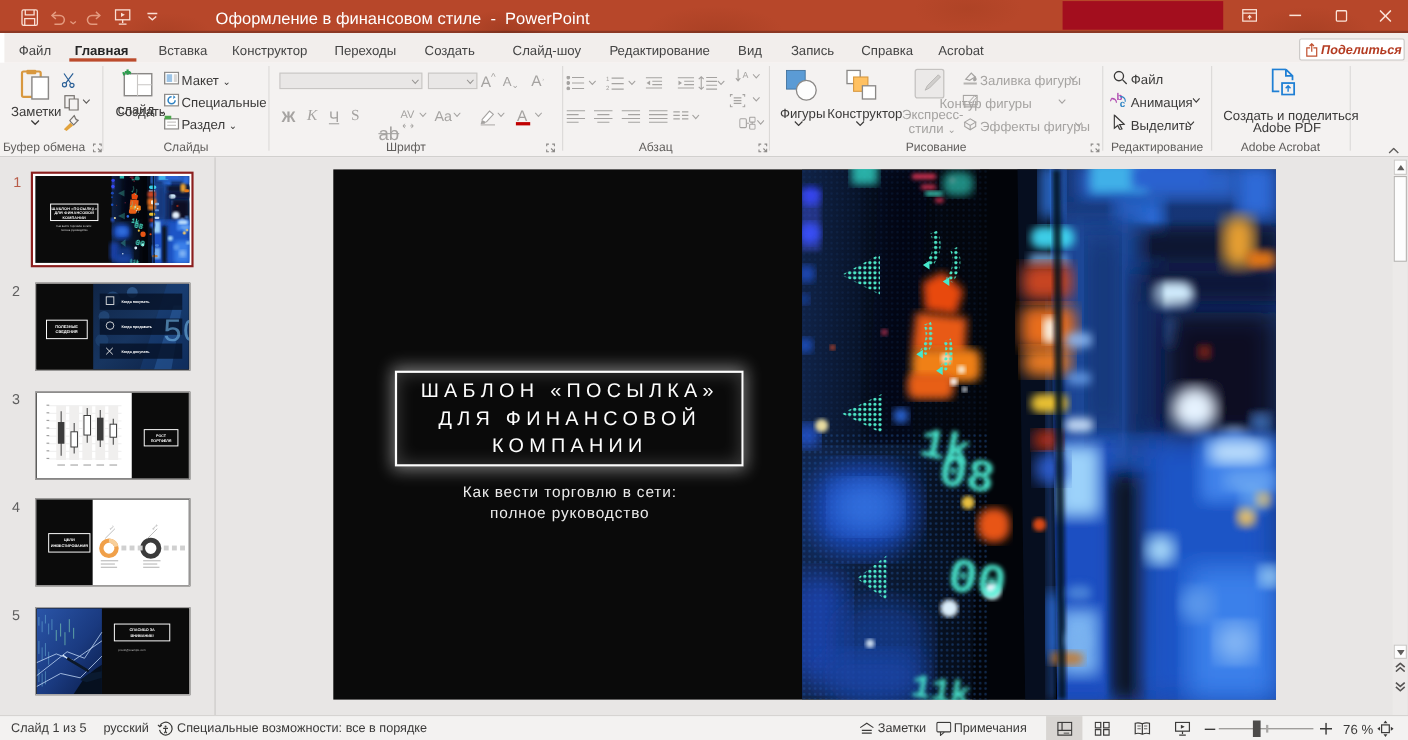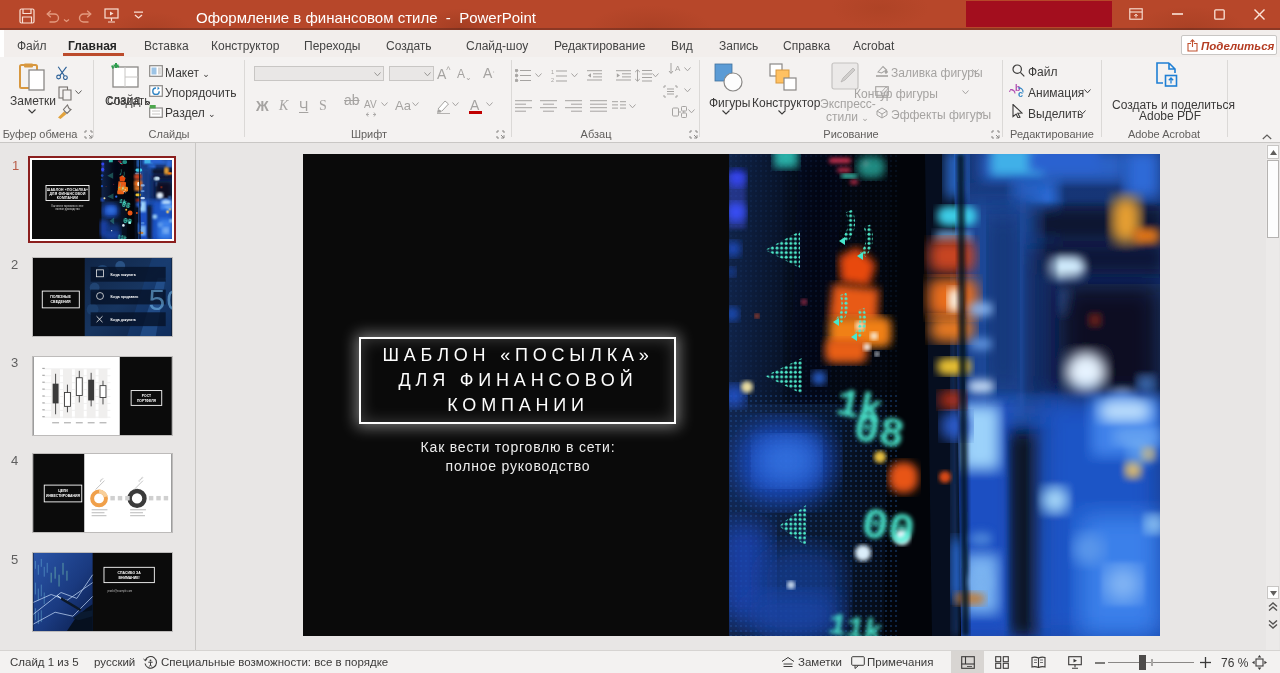--- a/index.html
+++ b/index.html
@@ -175,21 +175,21 @@
     <rect x="0.7" y="0.7" width="12.6" height="10.6" fill="#fff" stroke="#8a8886" stroke-width="1.2"></rect>
     <rect x="2.5" y="2.5" width="5" height="7" fill="#9cc3e5"></rect>
     <rect x="9" y="2.5" width="2.8" height="7" fill="#d8d6d4"></rect>
   </svg>
   <div class="rtxt" style="left:165px;top:9px">Макет <span style="font-size:9px">⌄</span></div>
   <svg class="abs" style="left:149px;top:28px" width="14" height="12" viewBox="0 0 14 12">
     <rect x="0.7" y="0.7" width="12.6" height="10.6" fill="#fff" stroke="#8a8886" stroke-width="1.2"></rect>
     <path d="M7 3 a3.2 3.2 0 1 0 3.2 3.2" fill="none" stroke="#2f84c4" stroke-width="1.4"></path>
     <path d="M8.7 1.6 L10.6 3.4 L8.4 4.9" fill="#2f84c4"></path>
   </svg>
-  <div class="rtxt" style="left:165px;top:29px">Упорядочить</div>
+  <div class="rtxt" style="left:165px;top:29px">Специальные</div>
   <svg class="abs" style="left:149px;top:48px" width="14" height="13" viewBox="0 0 14 13">
     <rect x="0.7" y="3" width="12.6" height="9.3" fill="#fff" stroke="#8a8886" stroke-width="1.2"></rect>
     <rect x="0.7" y="0" width="6" height="3.4" fill="#4ca64c"></rect>
     <line x1="3" y1="6" x2="11" y2="6" stroke="#c8c6c4"></line>
       <line x1="3" y1="9" x2="11" y2="9" stroke="#c8c6c4"></line>
   </svg>
   <div class="rtxt" style="left:165px;top:49px">Раздел <span style="font-size:9px">⌄</span></div>
 
   <div class="abs" style="left:254px;top:9px;width:130px;height:15px;background:#e9e7e6;border:1px solid #c8c6c4;">
     <svg class="abs" style="left:119px;top:5px" width="7" height="5" viewBox="0 0 7 5">
@@ -201,21 +201,21 @@
         <path d="M0.5 0.5 L3.5 3.8 L6.5 0.5" fill="none" stroke="#979593" stroke-width="1"></path>
       </svg>
   </div>
   <div class="rtxt dis" style="left:437px;top:8px;font-size:14px">А<span style="font-size:9px;vertical-align:6px">^</span></div>
   <div class="rtxt dis" style="left:457px;top:10px;font-size:12px">А<span style="font-size:8px;vertical-align:-2px">⌄</span></div>
   <div class="rtxt dis" style="left:483px;top:8px;font-size:14px">А<span style="font-size:9px">ʾ</span></div>
   <div class="rtxt dis" style="left:256px;top:41px;font-size:14px;font-weight:bold">Ж</div>
   <div class="rtxt dis" style="left:279px;top:41px;font-size:14px;font-style:italic;font-family:'Liberation Serif',serif">К</div>
   <div class="rtxt dis" style="left:299px;top:41px;font-size:14px;text-decoration:underline">Ч</div>
   <div class="rtxt dis" style="left:319px;top:41px;font-size:14px;font-family:'Liberation Serif',serif">S</div>
-  <div class="rtxt dis" style="left:344px;top:35px;font-size:14px;text-decoration:line-through">ab</div>
+  <div class="rtxt dis" style="left:344px;top:55px;font-size:17px;text-decoration:line-through">ab</div>
   <div class="rtxt dis" style="left:364px;top:42px;font-size:10px">AV</div>
   <svg class="abs" style="left:366px;top:55px" width="10" height="6" viewBox="0 0 10 6">
       <path d="M0 2.5 h3 m-1 -2 l-1.5 2 1.5 2 M10 2.5 h-3 m1 -2 l1.5 2 -1.5 2" stroke="#a5a3a1" fill="none" stroke-width="0.9"></path>
     </svg>
   <svg class="abs" style="left:381px;top:45px" width="7" height="5" viewBox="0 0 7 5">
       <path d="M0.5 0.5 L3.5 3.8 L6.5 0.5" fill="none" stroke="#a5a3a1" stroke-width="1"></path>
     </svg>
   <div class="rtxt dis" style="left:395px;top:41px;font-size:13px">Aa</div>
   <svg class="abs" style="left:412px;top:45px" width="7" height="5" viewBox="0 0 7 5">
       <path d="M0.5 0.5 L3.5 3.8 L6.5 0.5" fill="none" stroke="#a5a3a1" stroke-width="1"></path>

